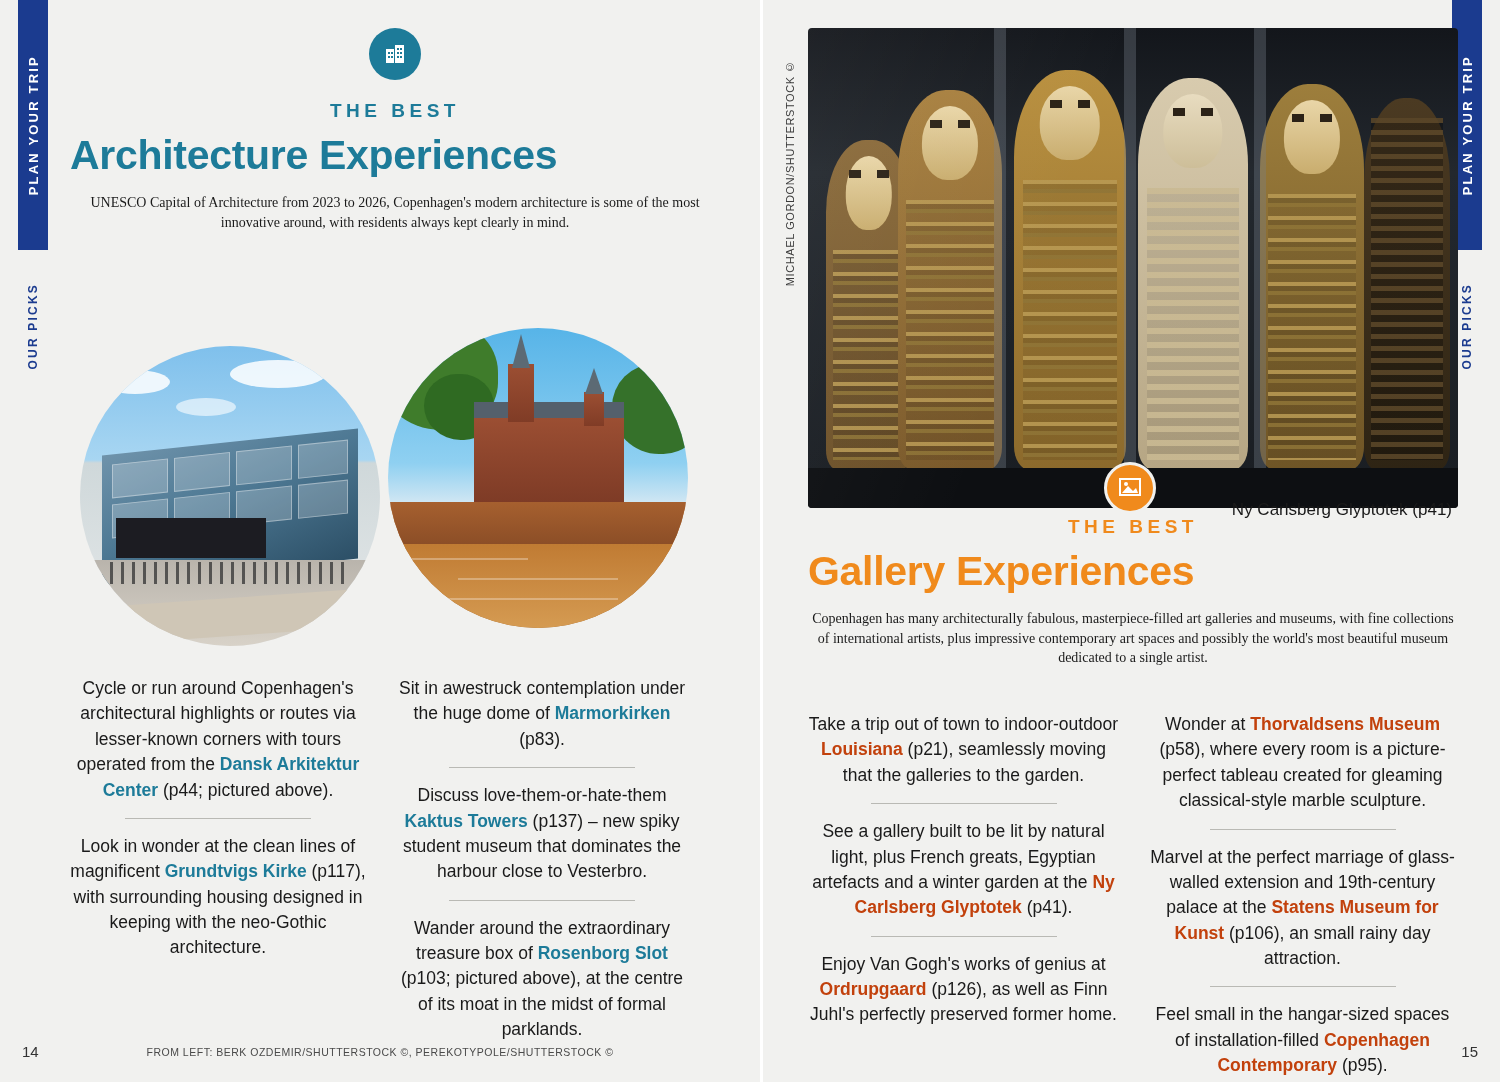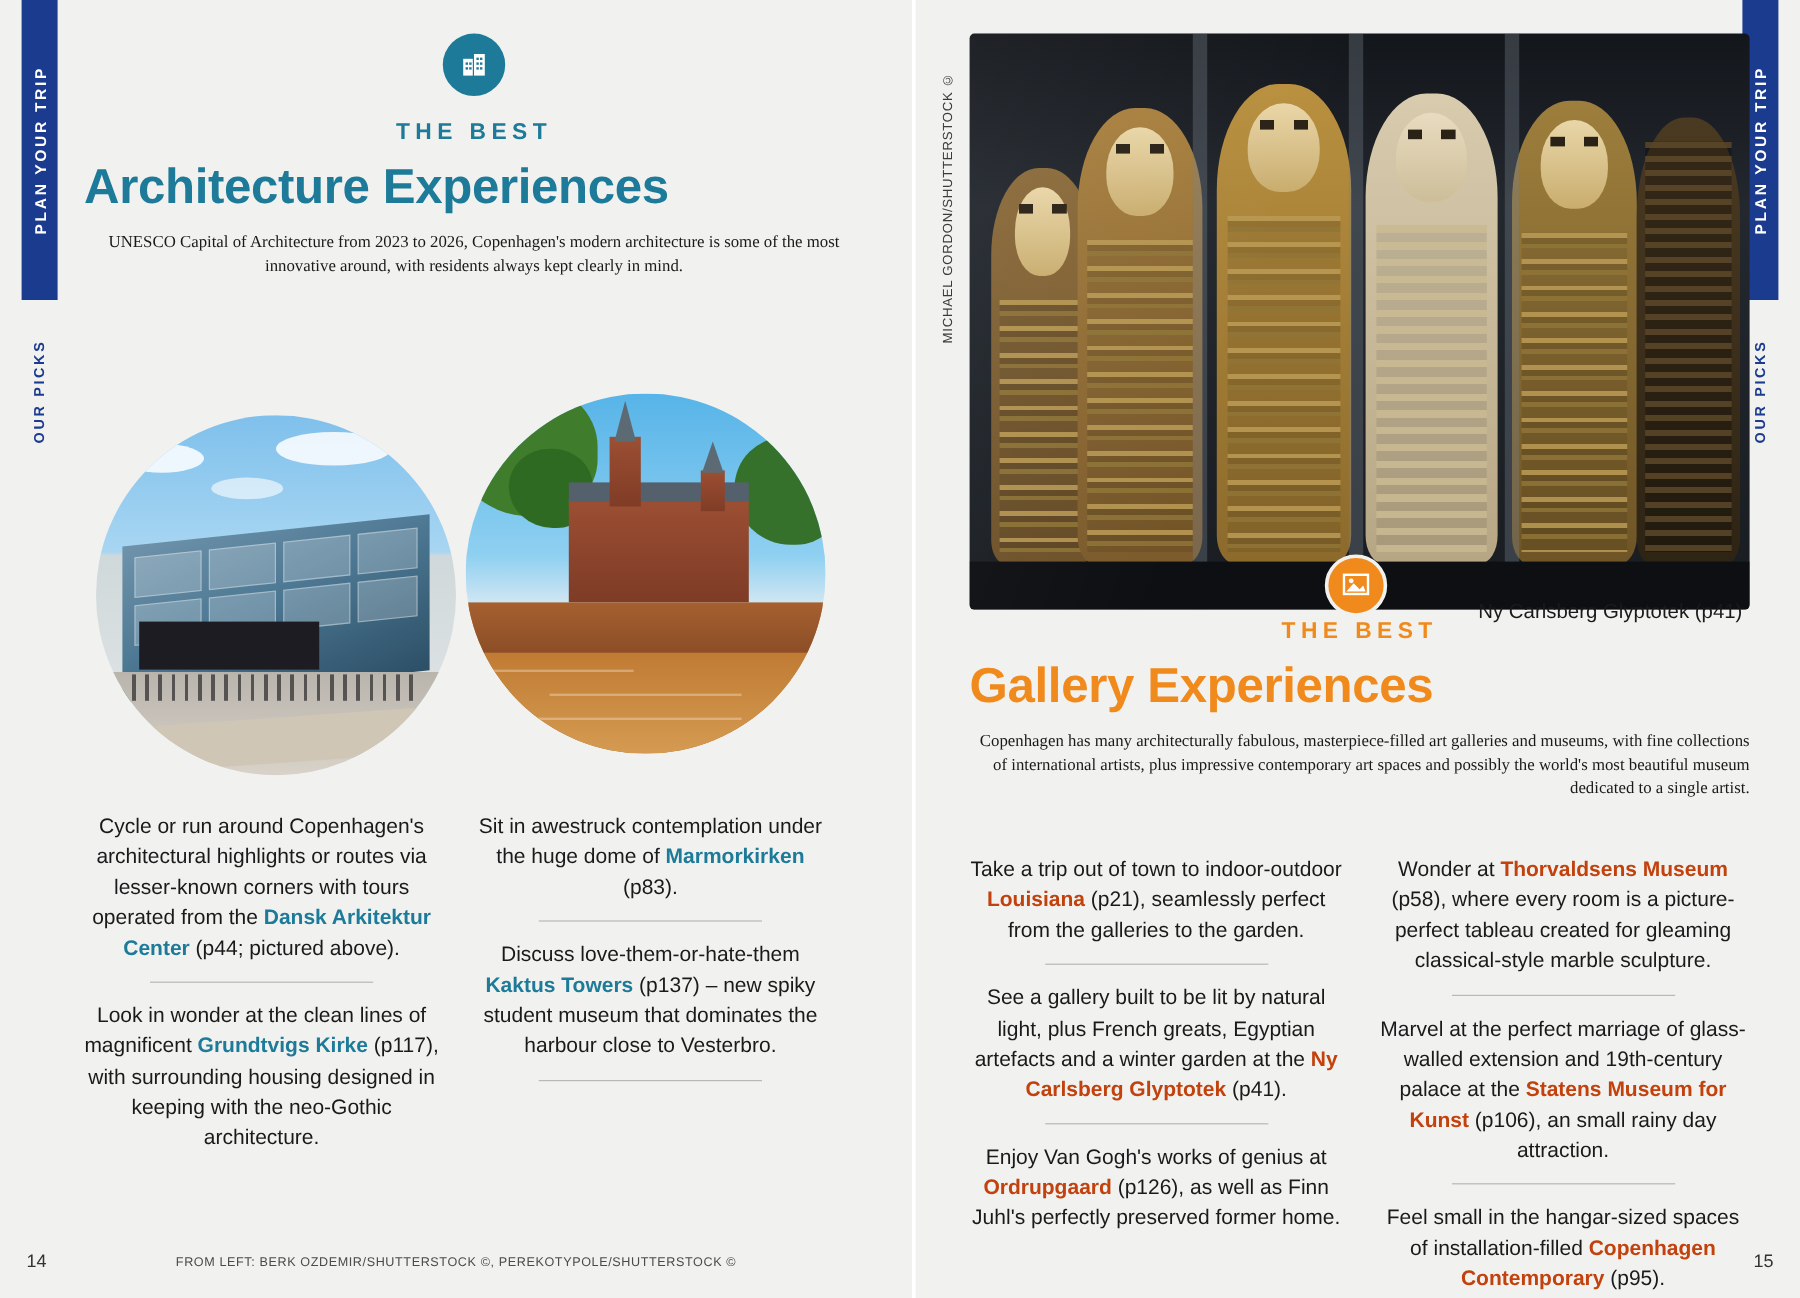--- a/index.html
+++ b/index.html
@@ -248,20 +248,23 @@
       </div>
       <div class="col">
         <p class="blurb">
           <span>Sit in awestruck contemplation under the huge dome of </span><b>Marmorkirken</b><span> (p83).</span>
         </p>
         <div class="rule"></div>
         <p class="blurb">
           <span>Discuss love-them-or-hate-them </span><b>Kaktus Towers</b><span> (p137) – new spiky student museum that dominates the harbour close to Vesterbro.</span>
         </p>
         <div class="rule"></div>
+        <p class="blurb">
+          <span>Wander around the extraordinary treasure box of </span><b>Rosenborg Slot</b><span> (p103; pictured above), at the centre of its moat in the midst of formal parklands.</span>
+        </p>
       </div>
     </div>
 
     <div class="folio left-f">14</div>
     <div class="photo-credit-bottom">FROM LEFT: BERK OZDEMIR/SHUTTERSTOCK ©, PEREKOTYPOLE/SHUTTERSTOCK ©</div>
   </div>
 
   <div class="gutter"></div>
 
   <div class="page page-right">
@@ -321,27 +324,27 @@
         <circle cx="9" cy="9" r="2" fill="#ffffff"></circle>
         <path d="M5 18 L11 11 L16 16 L19 13 L21 18 Z" fill="#ffffff"></path>
       </svg>
     </div>
 
     <div class="photo-caption">Ny Carlsberg Glyptotek (p41)</div>
 
     <div class="right-head">
       <div class="eyebrow orange">THE BEST</div>
       <h1 class="headline orange">Gallery Experiences</h1>
-      <p class="intro" style="width:650px;text-align:right;">Copenhagen has many architecturally fabulous, masterpiece-filled art galleries and museums, with fine collections of international artists, plus impressive contemporary art spaces and possibly the world's most beautiful museum dedicated to a single artist.</p>
+      <p class="intro" style="width:650px;">Copenhagen has many architecturally fabulous, masterpiece-filled art galleries and museums, with fine collections of international artists, plus impressive contemporary art spaces and possibly the world's most beautiful museum dedicated to a single artist.</p>
     </div>
 
     <div class="right-cols">
       <div class="col">
         <p class="blurb orange-links">
-          <span>Take a trip out of town to indoor-outdoor </span><b>Louisiana</b><span> (p21), seamlessly perfect from the galleries to the garden.</span>
+          <span>Take a trip out of town to indoor-outdoor </span><b>Louisiana</b><span> (p21), seamlessly moving that the galleries to the garden.</span>
         </p>
         <div class="rule"></div>
         <p class="blurb orange-links">
           <span>See a gallery built to be lit by natural light, plus French greats, Egyptian artefacts and a winter garden at the </span><b>Ny Carlsberg Glyptotek</b><span> (p41).</span>
         </p>
         <div class="rule"></div>
         <p class="blurb orange-links">
           <span>Enjoy Van Gogh's works of genius at </span><b>Ordrupgaard</b><span> (p126), as well as Finn Juhl's perfectly preserved former home.</span>
         </p>
       </div>

